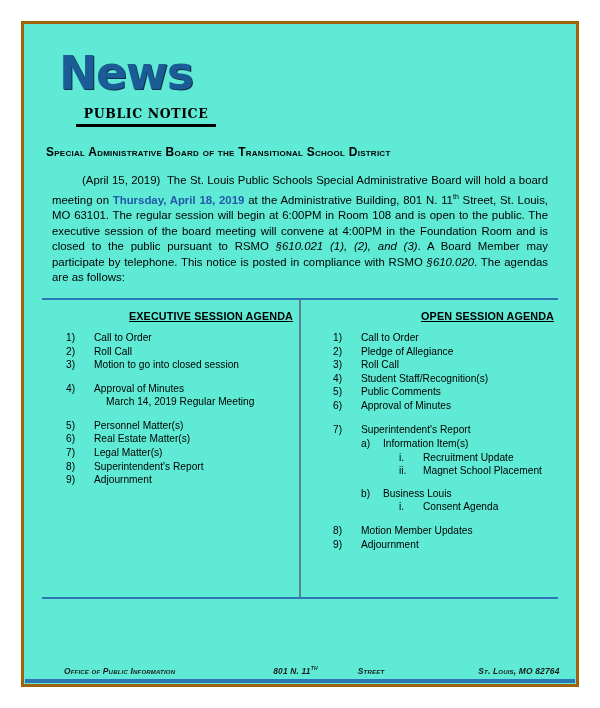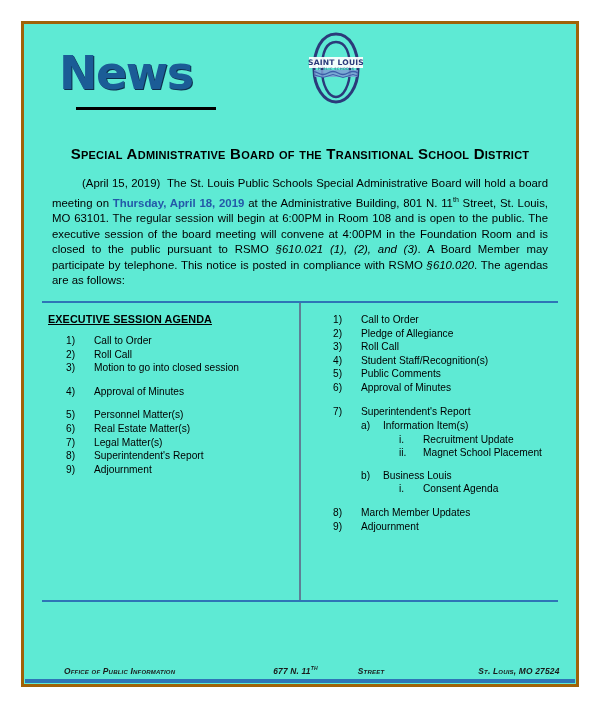--- a/index.html
+++ b/index.html
@@ -88,24 +88,24 @@
     position: absolute;
     left: 268px;
     top: 7px;
     width: 56px;
     height: 74px;
   }
   .logo svg { display: block; }
 
   
   .doc-title {
-    text-align: center;
+    text-align: left;
     font-family: "Liberation Sans", sans-serif;
     font-weight: bold;
-    font-size: 15px;
+    font-size: 12px;
     font-variant: small-caps;
     letter-spacing: 0.25px;
     color: #000000;
     margin: 5px 0 0 0;
     padding: 0 6px;
   }
 
   
   .body-para {
     margin: 14px 12px 0 12px;
@@ -153,20 +153,21 @@
     background: #5f7f96;
     flex: 0 0 2px;
   }
 
   .col-head {
     font-size: 10.8px;
     font-weight: bold;
     text-decoration: underline;
     letter-spacing: 0.1px;
     margin: 0 0 9px 0;
+    text-align: right;
   }
 
   ol.agenda {
     list-style: none;
     margin: 0;
     padding: 0;
     font-size: 10.2px;
     line-height: 13.6px;
   }
   ol.agenda > li {
@@ -251,73 +252,53 @@
 <body>
 
 <div class="page">
   <div class="frame">
     <div class="inner">
 
       <div class="masthead">
         <div class="news-wordmark">News</div>
 
         <div class="public-notice-wrap">
+          <span class="public-notice">PUBLIC NOTICE</span>
           <div class="pn-rule"></div>
         </div>
 
-        <div class="logo">
-          <svg width="56" height="74" viewBox="0 0 56 74" xmlns="http://www.w3.org/2000/svg">
-            <defs>
-              <clipPath id="archclip">
-                <path d="M28 3 C13 3 6 20 6 38 C6 56 16 71 28 71 C40 71 50 56 50 38 C50 20 43 3 28 3 Z"></path>
-              </clipPath>
-            </defs>
-
-            <path d="M28 3 C13 3 6 20 6 38 C6 56 16 71 28 71 C40 71 50 56 50 38 C50 20 43 3 28 3 Z" fill="none" stroke="#2b3a7a" stroke-width="3"></path>
-            <path d="M28 11 C18 11 14 22 14 38 C14 55 21 66 28 66 C35 66 42 55 42 38 C42 22 38 11 28 11 Z" fill="none" stroke="#2b3a7a" stroke-width="2.4"></path>
-
-            <g clip-path="url(#archclip)">
-              <rect x="0" y="39" width="56" height="7" fill="#7f9fd4" opacity="0.85"></rect>
-              <path d="M0 42 q5 -3 10 0 t10 0 t10 0 t10 0 t10 0 t10 0" fill="none" stroke="#3d5fa8" stroke-width="1.3"></path>
-              <path d="M0 45 q5 -3 10 0 t10 0 t10 0 t10 0 t10 0 t10 0" fill="none" stroke="#3d5fa8" stroke-width="1"></path>
-            </g>
-
-            <rect x="1" y="26" width="54" height="11" fill="#ffffff" opacity="0.92"></rect>
-            <text x="28" y="33.6" text-anchor="middle" font-family="DejaVu Sans, sans-serif" font-size="7.6" font-weight="bold" letter-spacing="0.2" fill="#2b3a7a">SAINT LOUIS</text>
-            <text x="28" y="38.6" text-anchor="middle" font-family="DejaVu Sans, sans-serif" font-size="3.4" letter-spacing="0.5" fill="#2b3a7a">PUBLIC SCHOOLS</text>
-          </svg>
-        </div>
       </div>
 
       <div class="doc-title">Special Administrative Board of the Transitional School District</div>
 
       <p class="body-para"><span class="indent"></span><span>(April 15, 2019)</span>&nbsp; <span>The St. Louis Public Schools Special Administrative Board will hold a board meeting on </span><span class="hl-date">Thursday, April 18, 2019</span><span> at the Administrative Building, 801 N. 11</span><sup>th</sup><span> Street, St. Louis, MO 63101. The regular session will begin at 6:00PM in Room 108 and is open to the public. The executive session of the board meeting will convene at 4:00PM in the Foundation Room and is closed to the public pursuant to RSMO </span><span class="ital">§610.021 (1), (2), and (3)</span><span>. A Board Member may participate by telephone. This notice is posted in compliance with RSMO </span><span class="ital">§610.020</span><span>. The agendas are as follows:</span></p>
 
       <div class="rule-top"></div>
 
       <div class="agendas">
 
         <div class="col col-left">
           <div class="col-head">EXECUTIVE SESSION AGENDA</div>
           <ol class="agenda">
             <li><span class="num">1)</span><span>Call to Order</span></li>
             <li><span class="num">2)</span><span>Roll Call</span></li>
             <li><span class="num">3)</span><span>Motion to go into closed session</span></li>
-            <li class="spaced"><span class="num">4)</span><span>Approval of Minutes</span></li>
+            <li class="spaced"><span class="num">4)</span><span>Approval of Minutes</span><span class="sub-note">March 14, 2019 Regular Meeting</span></li>
             <li class="spaced"><span class="num">5)</span><span>Personnel Matter(s)</span></li>
             <li><span class="num">6)</span><span>Real Estate Matter(s)</span></li>
             <li><span class="num">7)</span><span>Legal Matter(s)</span></li>
             <li><span class="num">8)</span><span>Superintendent's Report</span></li>
             <li><span class="num">9)</span><span>Adjournment</span></li>
           </ol>
         </div>
 
         <div class="col-divider"></div>
 
         <div class="col col-right">
+          <div class="col-head">OPEN SESSION AGENDA</div>
           <ol class="agenda">
             <li><span class="num">1)</span><span>Call to Order</span></li>
             <li><span class="num">2)</span><span>Pledge of Allegiance</span></li>
             <li><span class="num">3)</span><span>Roll Call</span></li>
             <li><span class="num">4)</span><span>Student Staff/Recognition(s)</span></li>
             <li><span class="num">5)</span><span>Public Comments</span></li>
             <li><span class="num">6)</span><span>Approval of Minutes</span></li>
 
             <li class="spaced">
               <span class="num">7)</span><span>Superintendent's Report</span>
@@ -331,27 +312,27 @@
                 </li>
                 <li class="gap">
                   <span class="num">b)</span><span>Business Louis</span>
                   <ul class="sub-i">
                     <li><span class="num">i.</span><span>Consent Agenda</span></li>
                   </ul>
                 </li>
               </ul>
             </li>
 
-            <li class="spaced"><span class="num">8)</span><span>March Member Updates</span></li>
+            <li class="spaced"><span class="num">8)</span><span>Motion Member Updates</span></li>
             <li><span class="num">9)</span><span>Adjournment</span></li>
           </ol>
         </div>
       </div>
 
       <div class="rule-bottom"></div>
     </div>
 
     <div class="footer">
-      <div class="footer-line"><span>Office of Public Information</span><span class="f-gap-a"></span><span>677 N. 11</span><sup>th</sup><span> Street</span><span class="f-gap-b"></span><span>St. Louis, MO 27524</span><span class="f-gap-c"></span><span>(314) 345-4122</span></div>
+      <div class="footer-line"><span>Office of Public Information</span><span class="f-gap-a"></span><span>801 N. 11</span><sup>th</sup><span> Street</span><span class="f-gap-b"></span><span>St. Louis, MO 82764</span><span class="f-gap-c"></span><span>(314) 345-4122</span></div>
       <div class="footer-rule"></div>
     </div>
   </div>
 </div>
 
 </body></html>

